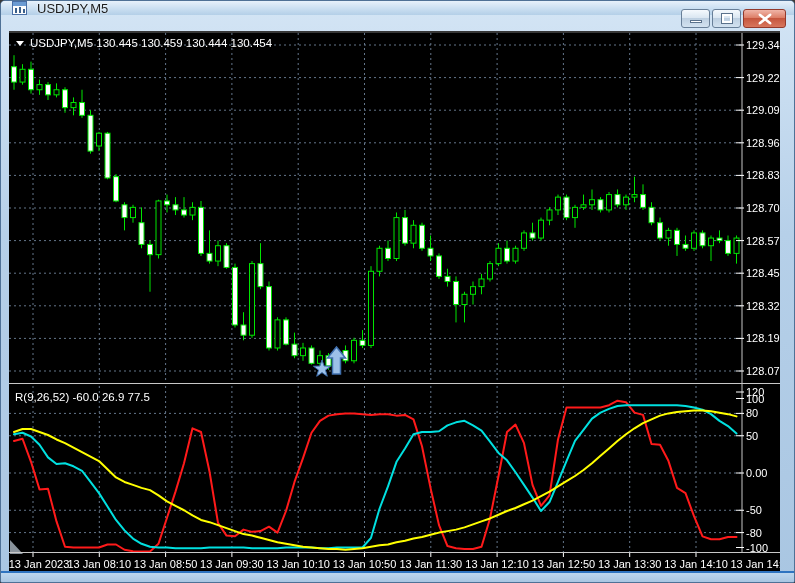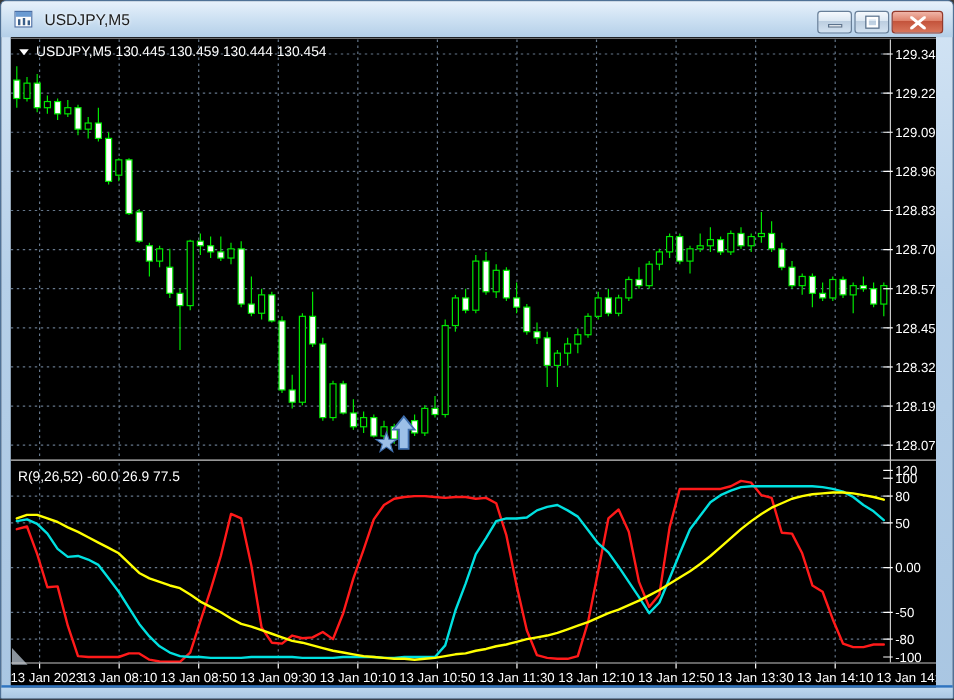--- a/index.html
+++ b/index.html
@@ -3,21 +3,21 @@
 <meta charset="utf-8">
 <style>
   html,body{margin:0;padding:0;background:#3a3a3a;}
   *{box-sizing:border-box;}
   .window{
     position:relative;width:795px;height:583px;
     background:linear-gradient(#d4e5f5,#b6d0e9 40%,#a9c6e2);
     border:1px solid #4f7196;border-radius:5px 5px 2px 2px;
     font-family:"Liberation Sans",sans-serif;overflow:hidden;
   }
-  .titlebar{position:absolute;left:0;top:0;width:100%;height:30px;
+  .titlebar{position:absolute;left:0;top:0;width:100%;height:14px;
     background:linear-gradient(#e7f1fb,#cfe2f3 45%,#b4cfe8);
     display:flex;align-items:center;}
   .title-icon{width:16px;height:15px;margin-left:11px;position:relative;flex:0 0 auto;}
   .title-icon .frame{position:absolute;left:0;top:0;width:15px;height:14px;background:#fdfdfd;border:1px solid #4a6fa5;}
   .title-icon .cap{position:absolute;left:1px;top:1px;width:13px;height:4px;background:#6b9bd2;}
   .title-icon .b1{position:absolute;left:3px;top:7px;width:2px;height:5px;background:#3a5f8a;}
   .title-icon .b2{position:absolute;left:7px;top:6px;width:2px;height:6px;background:#3a5f8a;}
   .title-icon .b3{position:absolute;left:11px;top:8px;width:2px;height:4px;background:#3a5f8a;}
   .title-text{margin-left:9px;font-size:13px;color:#1c1c1c;text-shadow:0 0 3px #ffffff;}
   .winbtns{position:absolute;right:8px;top:8px;display:flex;gap:2px;}

